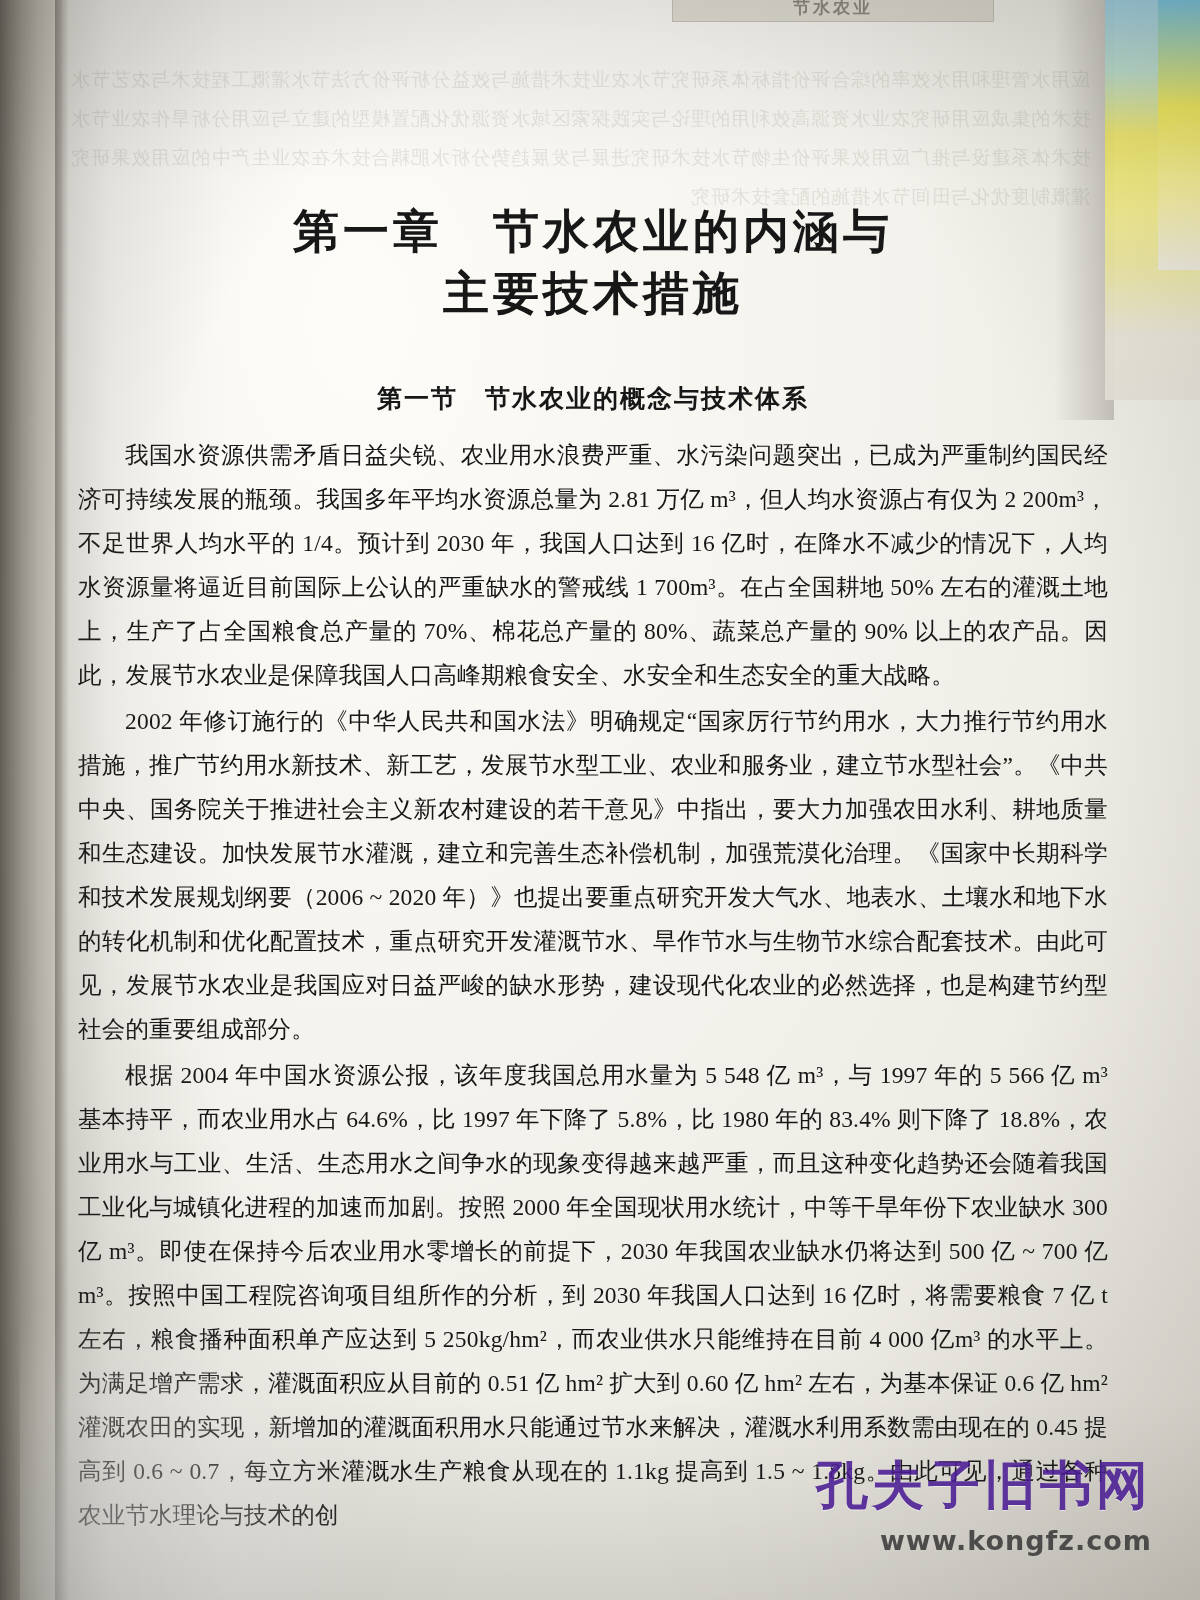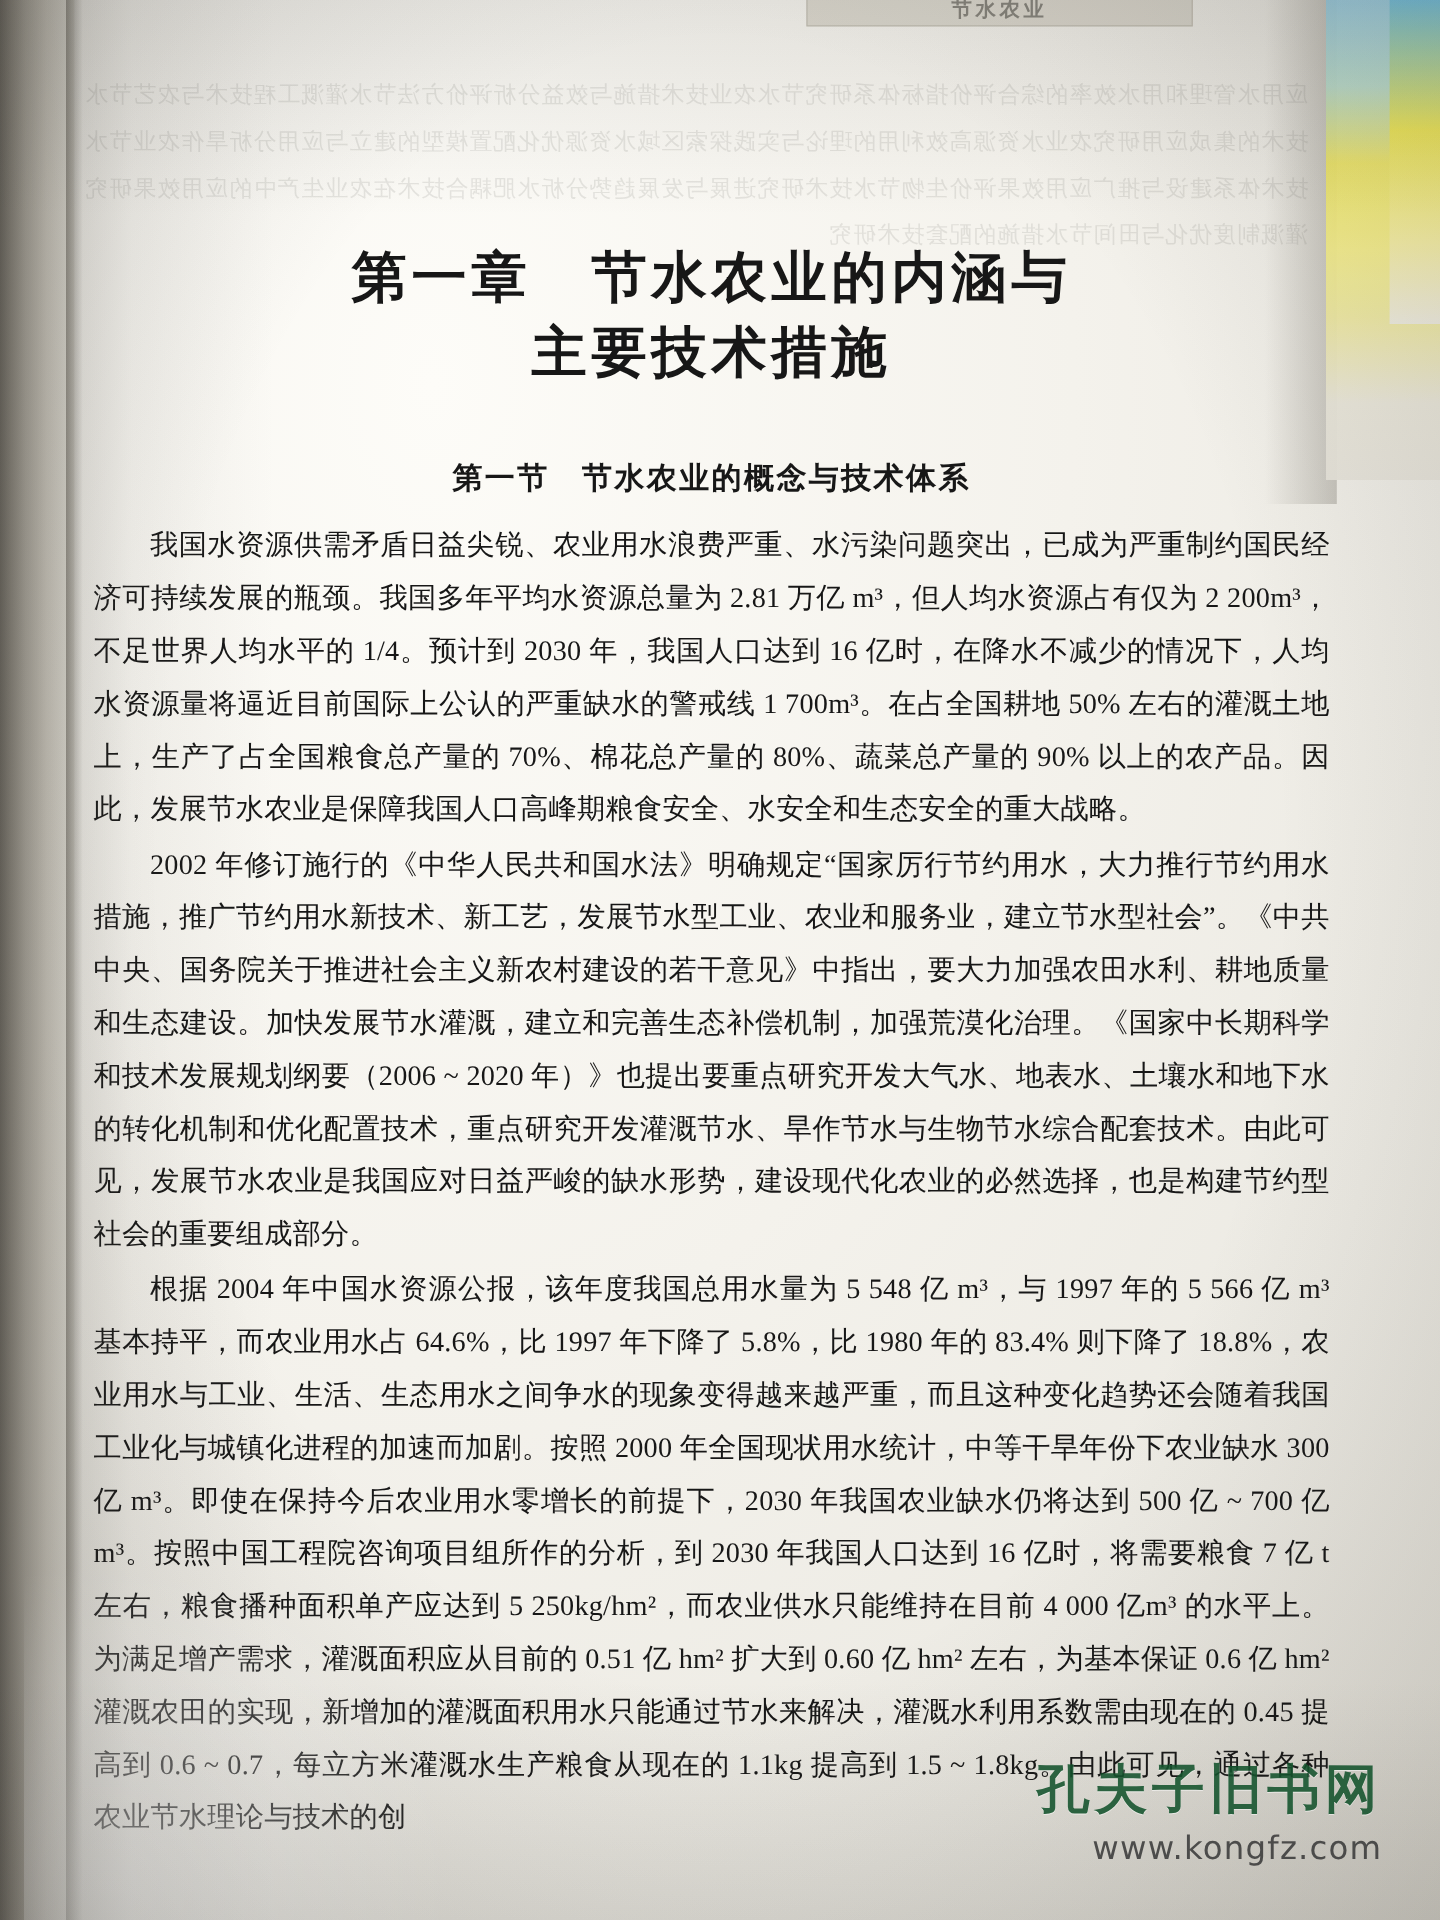--- a/index.html
+++ b/index.html
@@ -177,33 +177,34 @@
   .watermark {
     position: absolute;
     right: 48px;
     bottom: 44px;
     text-align: right;
     color: #3a3a3a;
     opacity: 0.88;
     pointer-events: none;
   }
   .watermark .wm-main {
-    font-size: 44px;
+    font-size: 52px;
     font-weight: bold;
     letter-spacing: 4px;
     font-family: "DejaVu Sans", "Liberation Sans", sans-serif;
-    color: #14532d;
+    color: #4c1d95;
     text-shadow: 0 1px 0 rgba(255,255,255,0.6);
   }
   .watermark .wm-sub {
     font-size: 27px;
     letter-spacing: 1px;
     font-family: "DejaVu Sans", "Liberation Sans", sans-serif;
     color: #3b3b3b;
     margin-top: 4px;
+    font-weight: bold;
   }
 
   
   .glare {
     position: absolute;
     left: 20px;
     bottom: 0;
     width: 360px;
     height: 300px;
     background: radial-gradient(ellipse at 20% 90%, rgba(255,255,255,0.55), rgba(255,255,255,0) 70%);

